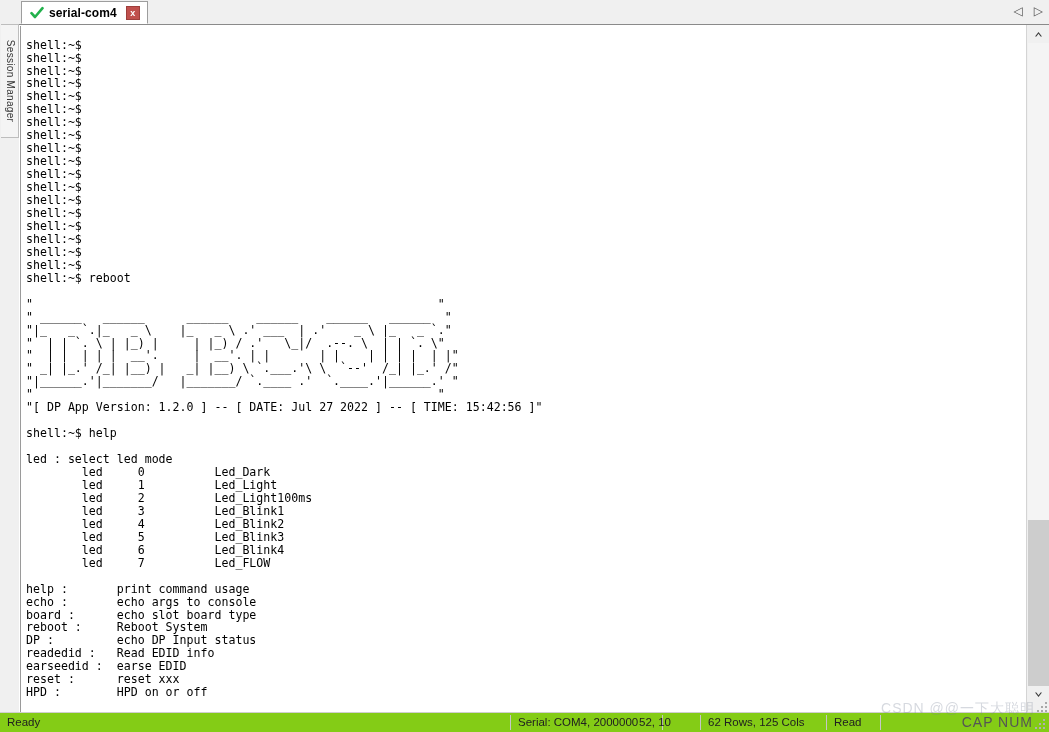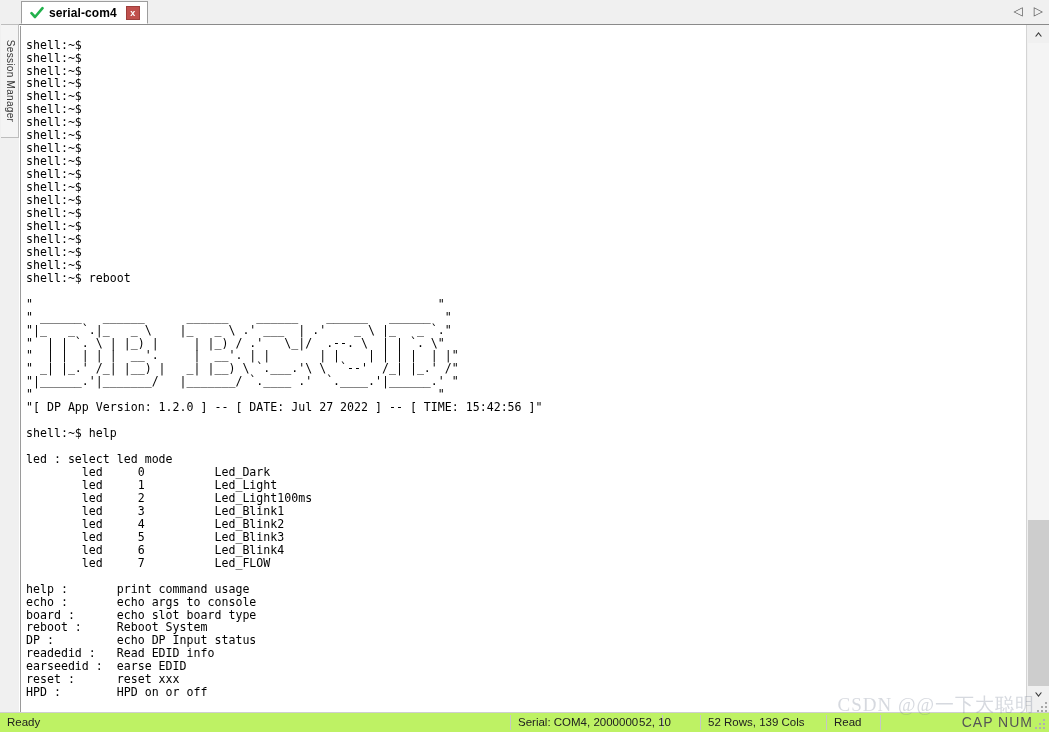--- a/index.html
+++ b/index.html
@@ -148,21 +148,21 @@
     width: 11px; height: 11px;
   }
   .grip i {
     position: absolute; width: 2px; height: 2px; background: #a8a8a8;
   }
 
   
   .statusbar {
     position: absolute; left: 0; bottom: 0;
     width: 1049px; height: 19px;
-    background: #bef264;
+    background: #84cc16;
     border-top: 1px solid #cfcfcf;
     font-size: 11.5px;
     color: #202020;
   }
   .statusbar .cell {
     position: absolute; top: 0;
     height: 19px; line-height: 19px;
     padding: 0 7px;
     box-sizing: border-box;
     white-space: nowrap;
@@ -181,26 +181,26 @@
   .sgrip {
     position: absolute; right: 2px; bottom: 2px;
     width: 12px; height: 12px;
   }
   .sgrip i { position: absolute; width: 2px; height: 2px; background: #b0b0b0; }
 
   
   .watermark {
     position: absolute;
     right: 14px; bottom: 14px;
-    font-size: 19px;
+    font-size: 14px;
     color: rgba(120,130,150,0.30);
     white-space: nowrap;
     pointer-events: none;
     letter-spacing: 1px;
-    font-family: Liberation Serif, serif;
+    font-family: Liberation Sans, sans-serif;
   }
 </style>
 </head>
 <body>
 
 <div id="app">
 
   <div class="side-strip">
     <div class="side-tab">
       <span class="side-tab-label">Session Manager</span>
@@ -304,21 +304,21 @@
     </div>
   </div>
 
   <div class="statusbar">
     <div class="cell" style="left:0px">Ready</div>
     <div class="sep" style="left:510px"></div>
     <div class="cell" style="left:511px">Serial: COM4, 2000000</div>
     <div class="sep" style="left:662px"></div>
     <div class="cell" style="left:632px">52,  10</div>
     <div class="sep" style="left:700px"></div>
-    <div class="cell" style="left:701px">52 Rows, 139 Cols</div>
+    <div class="cell" style="left:701px">62 Rows, 125 Cols</div>
     <div class="sep" style="left:826px"></div>
     <div class="cell" style="left:827px">Read</div>
     <div class="sep" style="left:880px"></div>
     <div class="capnum">CAP NUM</div>
     <div class="sgrip">
       <i style="left:0px;top:9px"></i>
         <i style="left:4px;top:9px"></i>
         <i style="left:8px;top:9px"></i>
       <i style="left:4px;top:5px"></i>
         <i style="left:8px;top:5px"></i>

